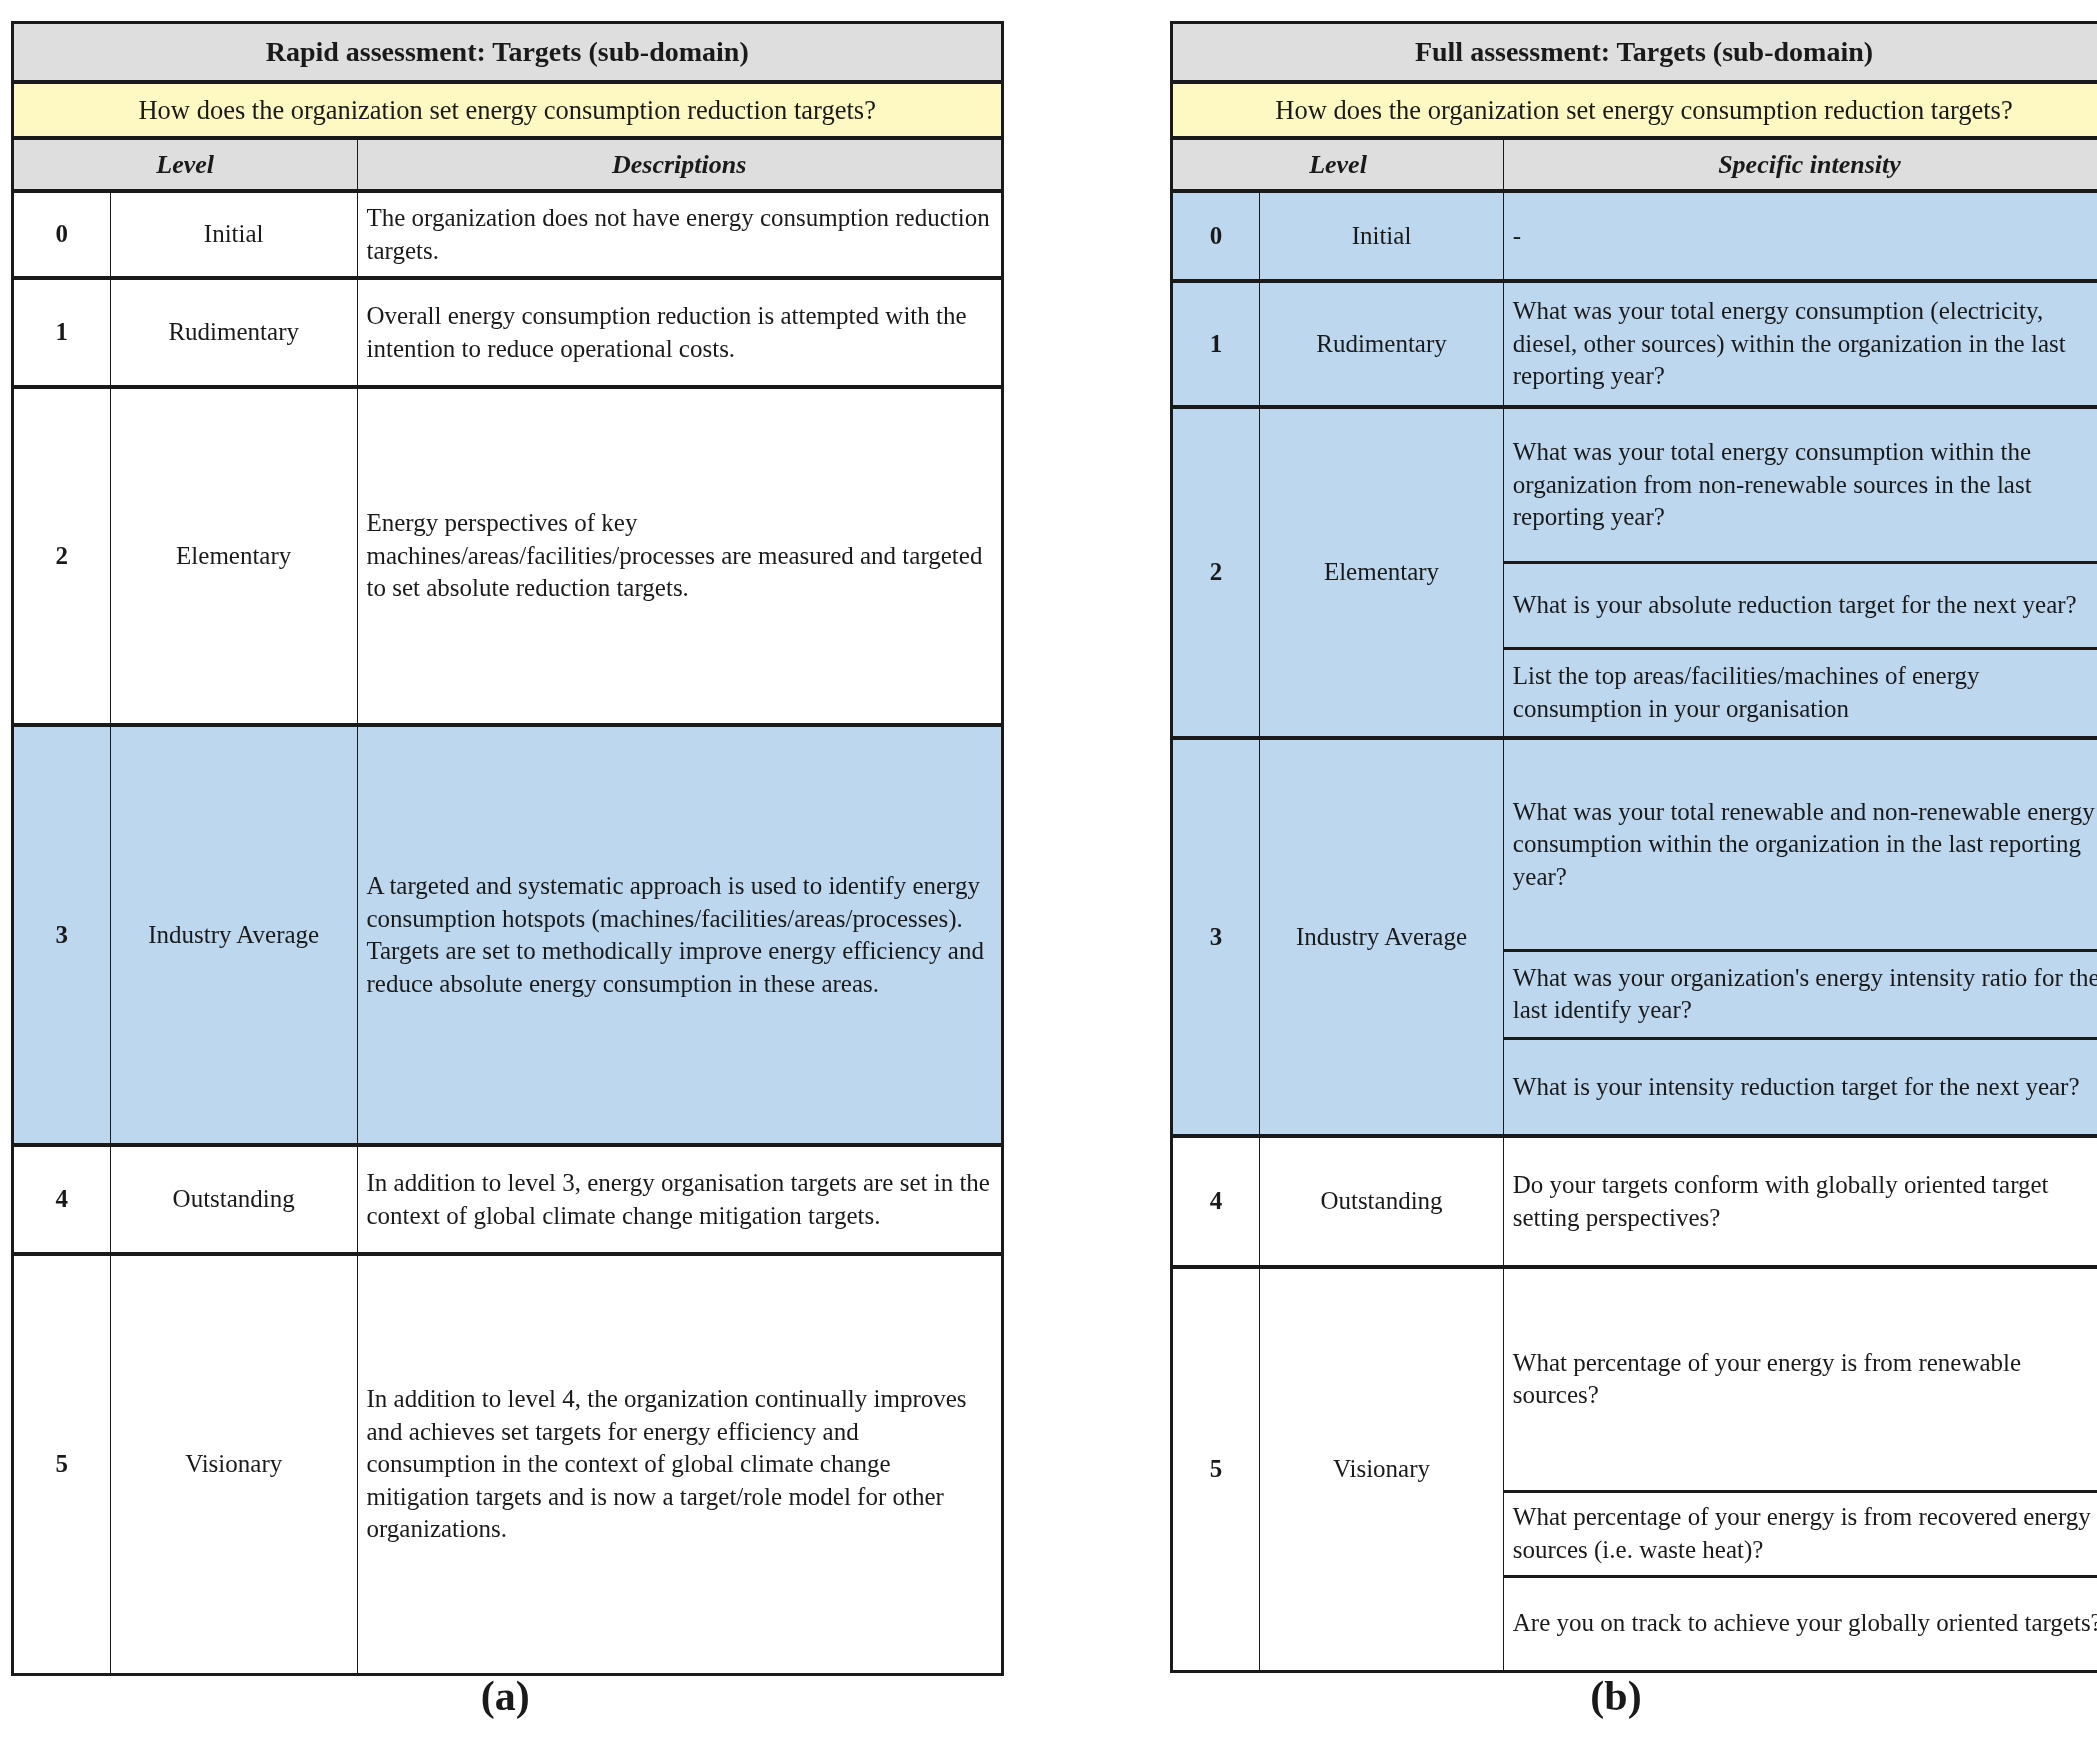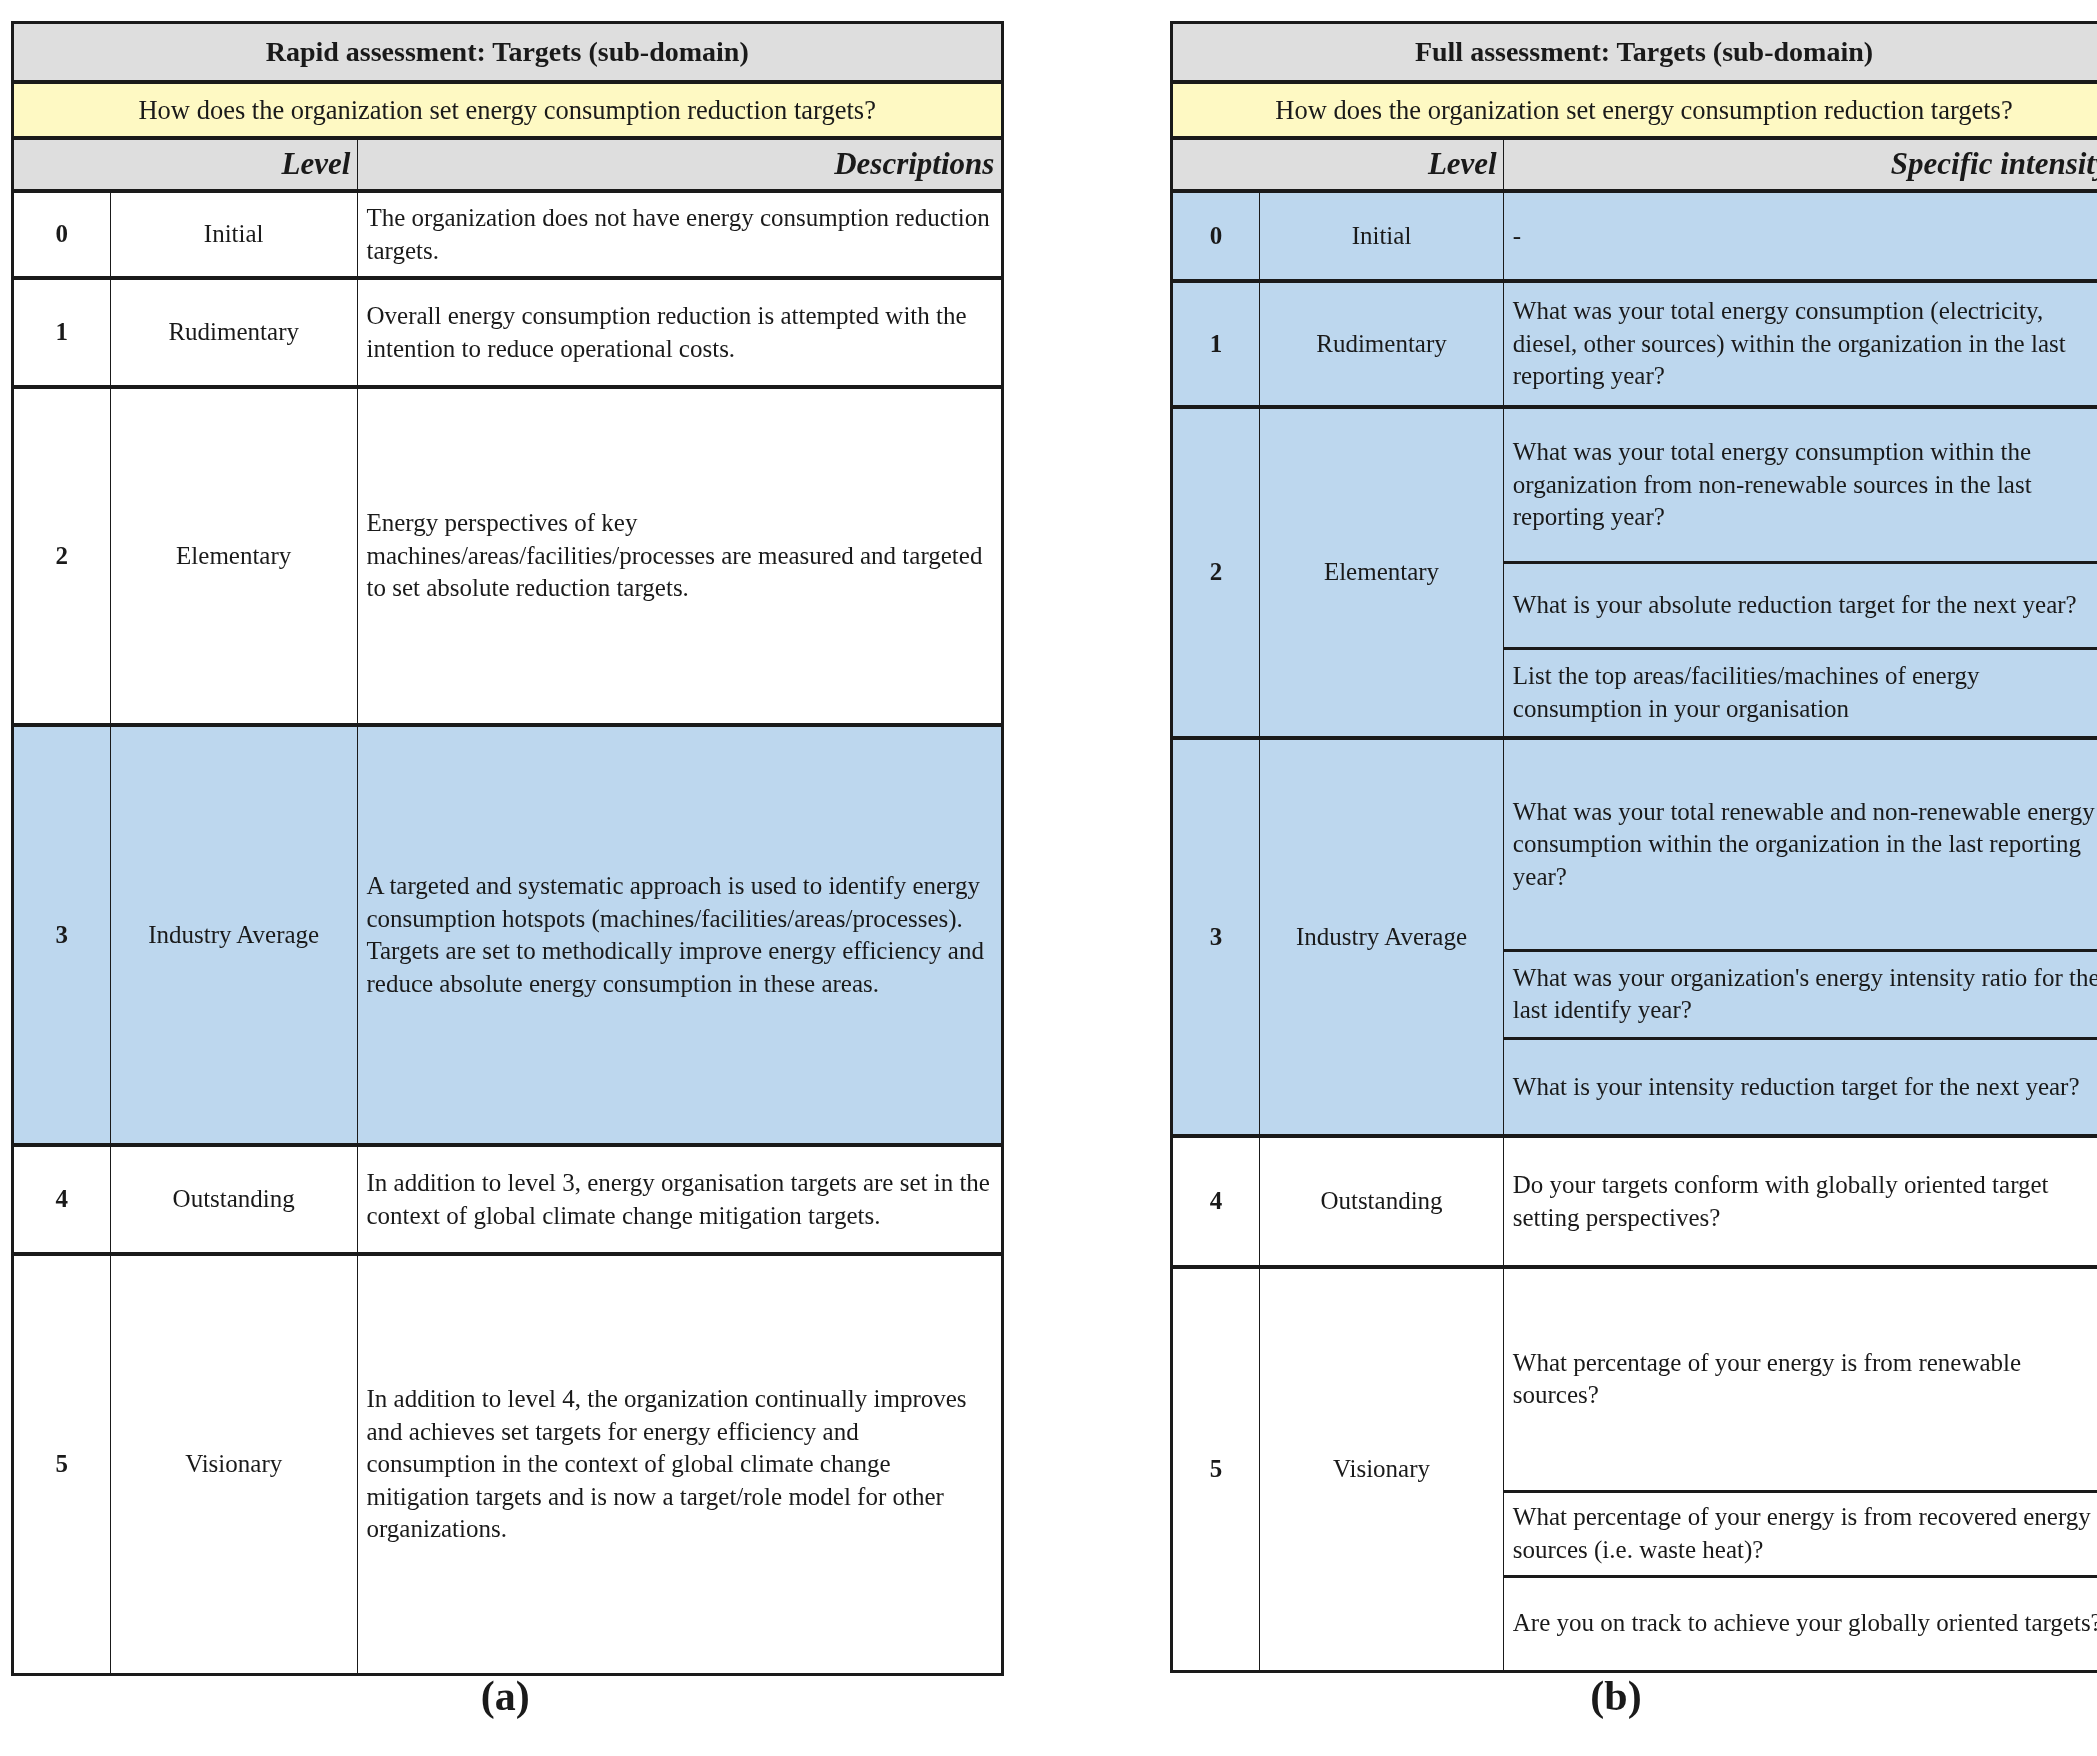--- a/index.html
+++ b/index.html
@@ -20,21 +20,21 @@
   tr.sub{border-top:3.2px solid #1a1a1a;}
   .title-cell{
     background:#dedede;font-weight:bold;text-align:center;
     font-size:28px;height:51px;padding:2.5px 6.3px;margin-top:7px;
   }
   .q-row-cell{
     background:#fef9c3;text-align:center;font-size:26.5px;height:47px;padding:2.5px 6.3px;
   }
   .colhead{
     background:#dedede;font-weight:bold;font-style:italic;
-    text-align:right;font-size:31px;height:44px;padding:2.5px 6.3px;
+    text-align:center;font-size:26px;height:44px;padding:2.5px 6.3px;
   }
   td.num{text-align:center;font-weight:bold;}
   td.name{text-align:center;font-family:Liberation Serif, serif;}
   td.desc,td.q{text-align:left;}
   tr.hl td{background:#bdd7ee;}
   #left-table{left:10.7px;top:21px;width:989px;}
   #right-table{left:1170px;top:21px;width:946px;}
   
   .lr0{height:87px}.lr1{height:109px}.lr2{height:338px}
   .lr3{height:420px}.lr4{height:109px}.lr5{height:420px}

